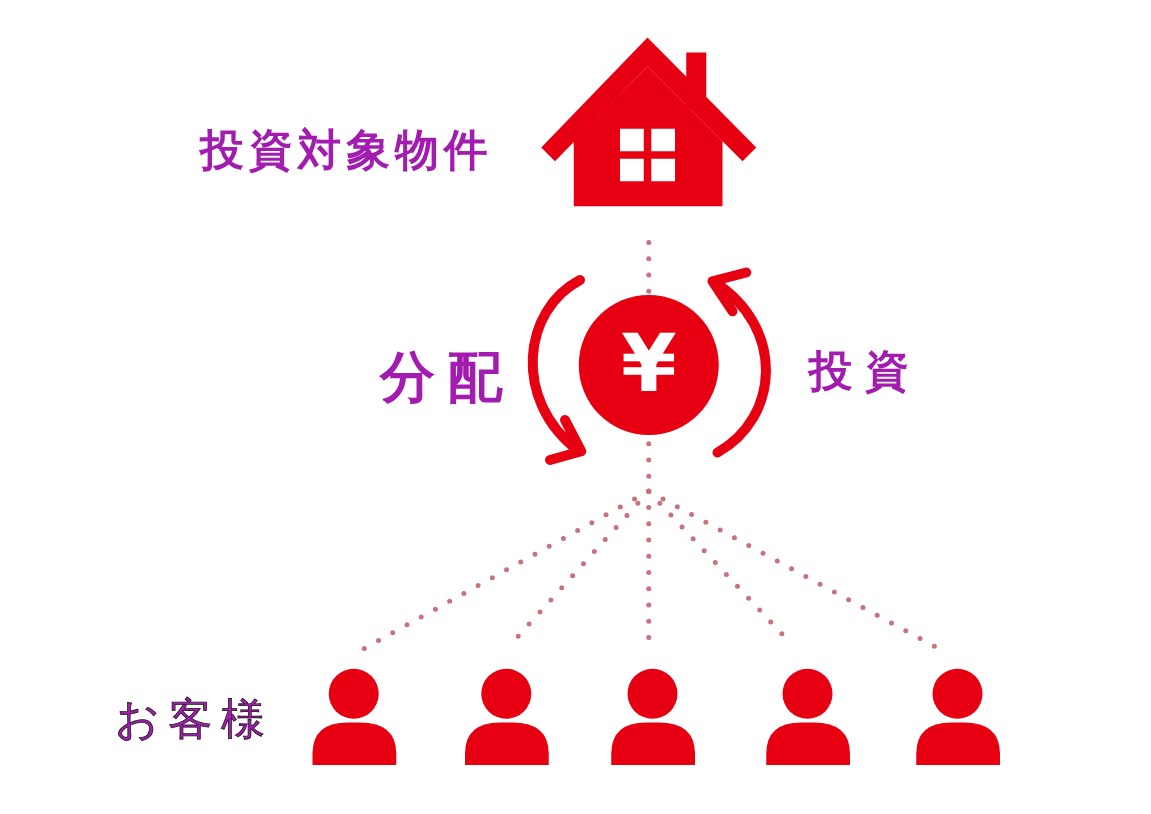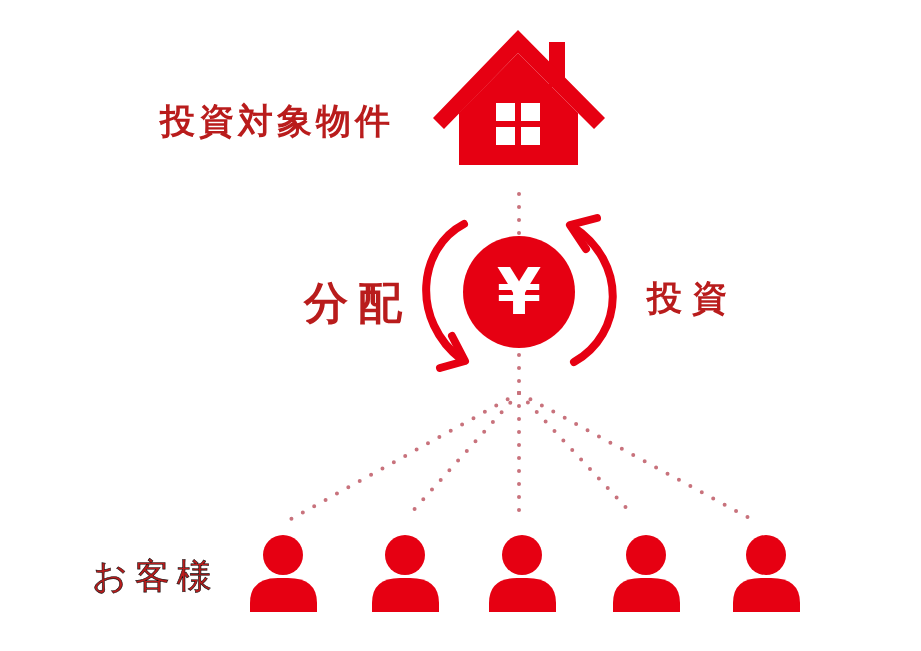--- a/index.html
+++ b/index.html
@@ -3,21 +3,21 @@
   <meta charset="utf-8">
   <style>
     html, body { margin: 0; padding: 0; background: #ffffff; }
     body { width: 921px; height: 651px; position: relative; overflow: hidden; }
     .stage { position: absolute; left: 0; top: 0; width: 921px; height: 651px; }
     svg.canvas { position: absolute; left: 0; top: 0; }
     .label {
       position: absolute;
       font-family: "DejaVu Sans", "Liberation Sans", sans-serif;
       font-weight: bold;
-      color: #b91c1c;
+      color: #a21caf;
       white-space: nowrap;
       line-height: 1;
     }
     .label-property { left: 160px; top: 104px; font-size: 35px; letter-spacing: 4px; }
     .label-distribution { left: 304px; top: 281px; font-size: 44px; letter-spacing: 10px; }
     .label-investment { left: 647px; top: 281px; font-size: 35px; letter-spacing: 10px; }
     .label-customers { left: 92px; top: 559px; font-size: 35px; letter-spacing: 7px; font-weight: normal; -webkit-text-stroke: 0.6px #111; }
     .yen-glyph {
       position: absolute; left: 463px; top: 236px; width: 112px; height: 112px;
       display: flex; align-items: center; justify-content: center;

